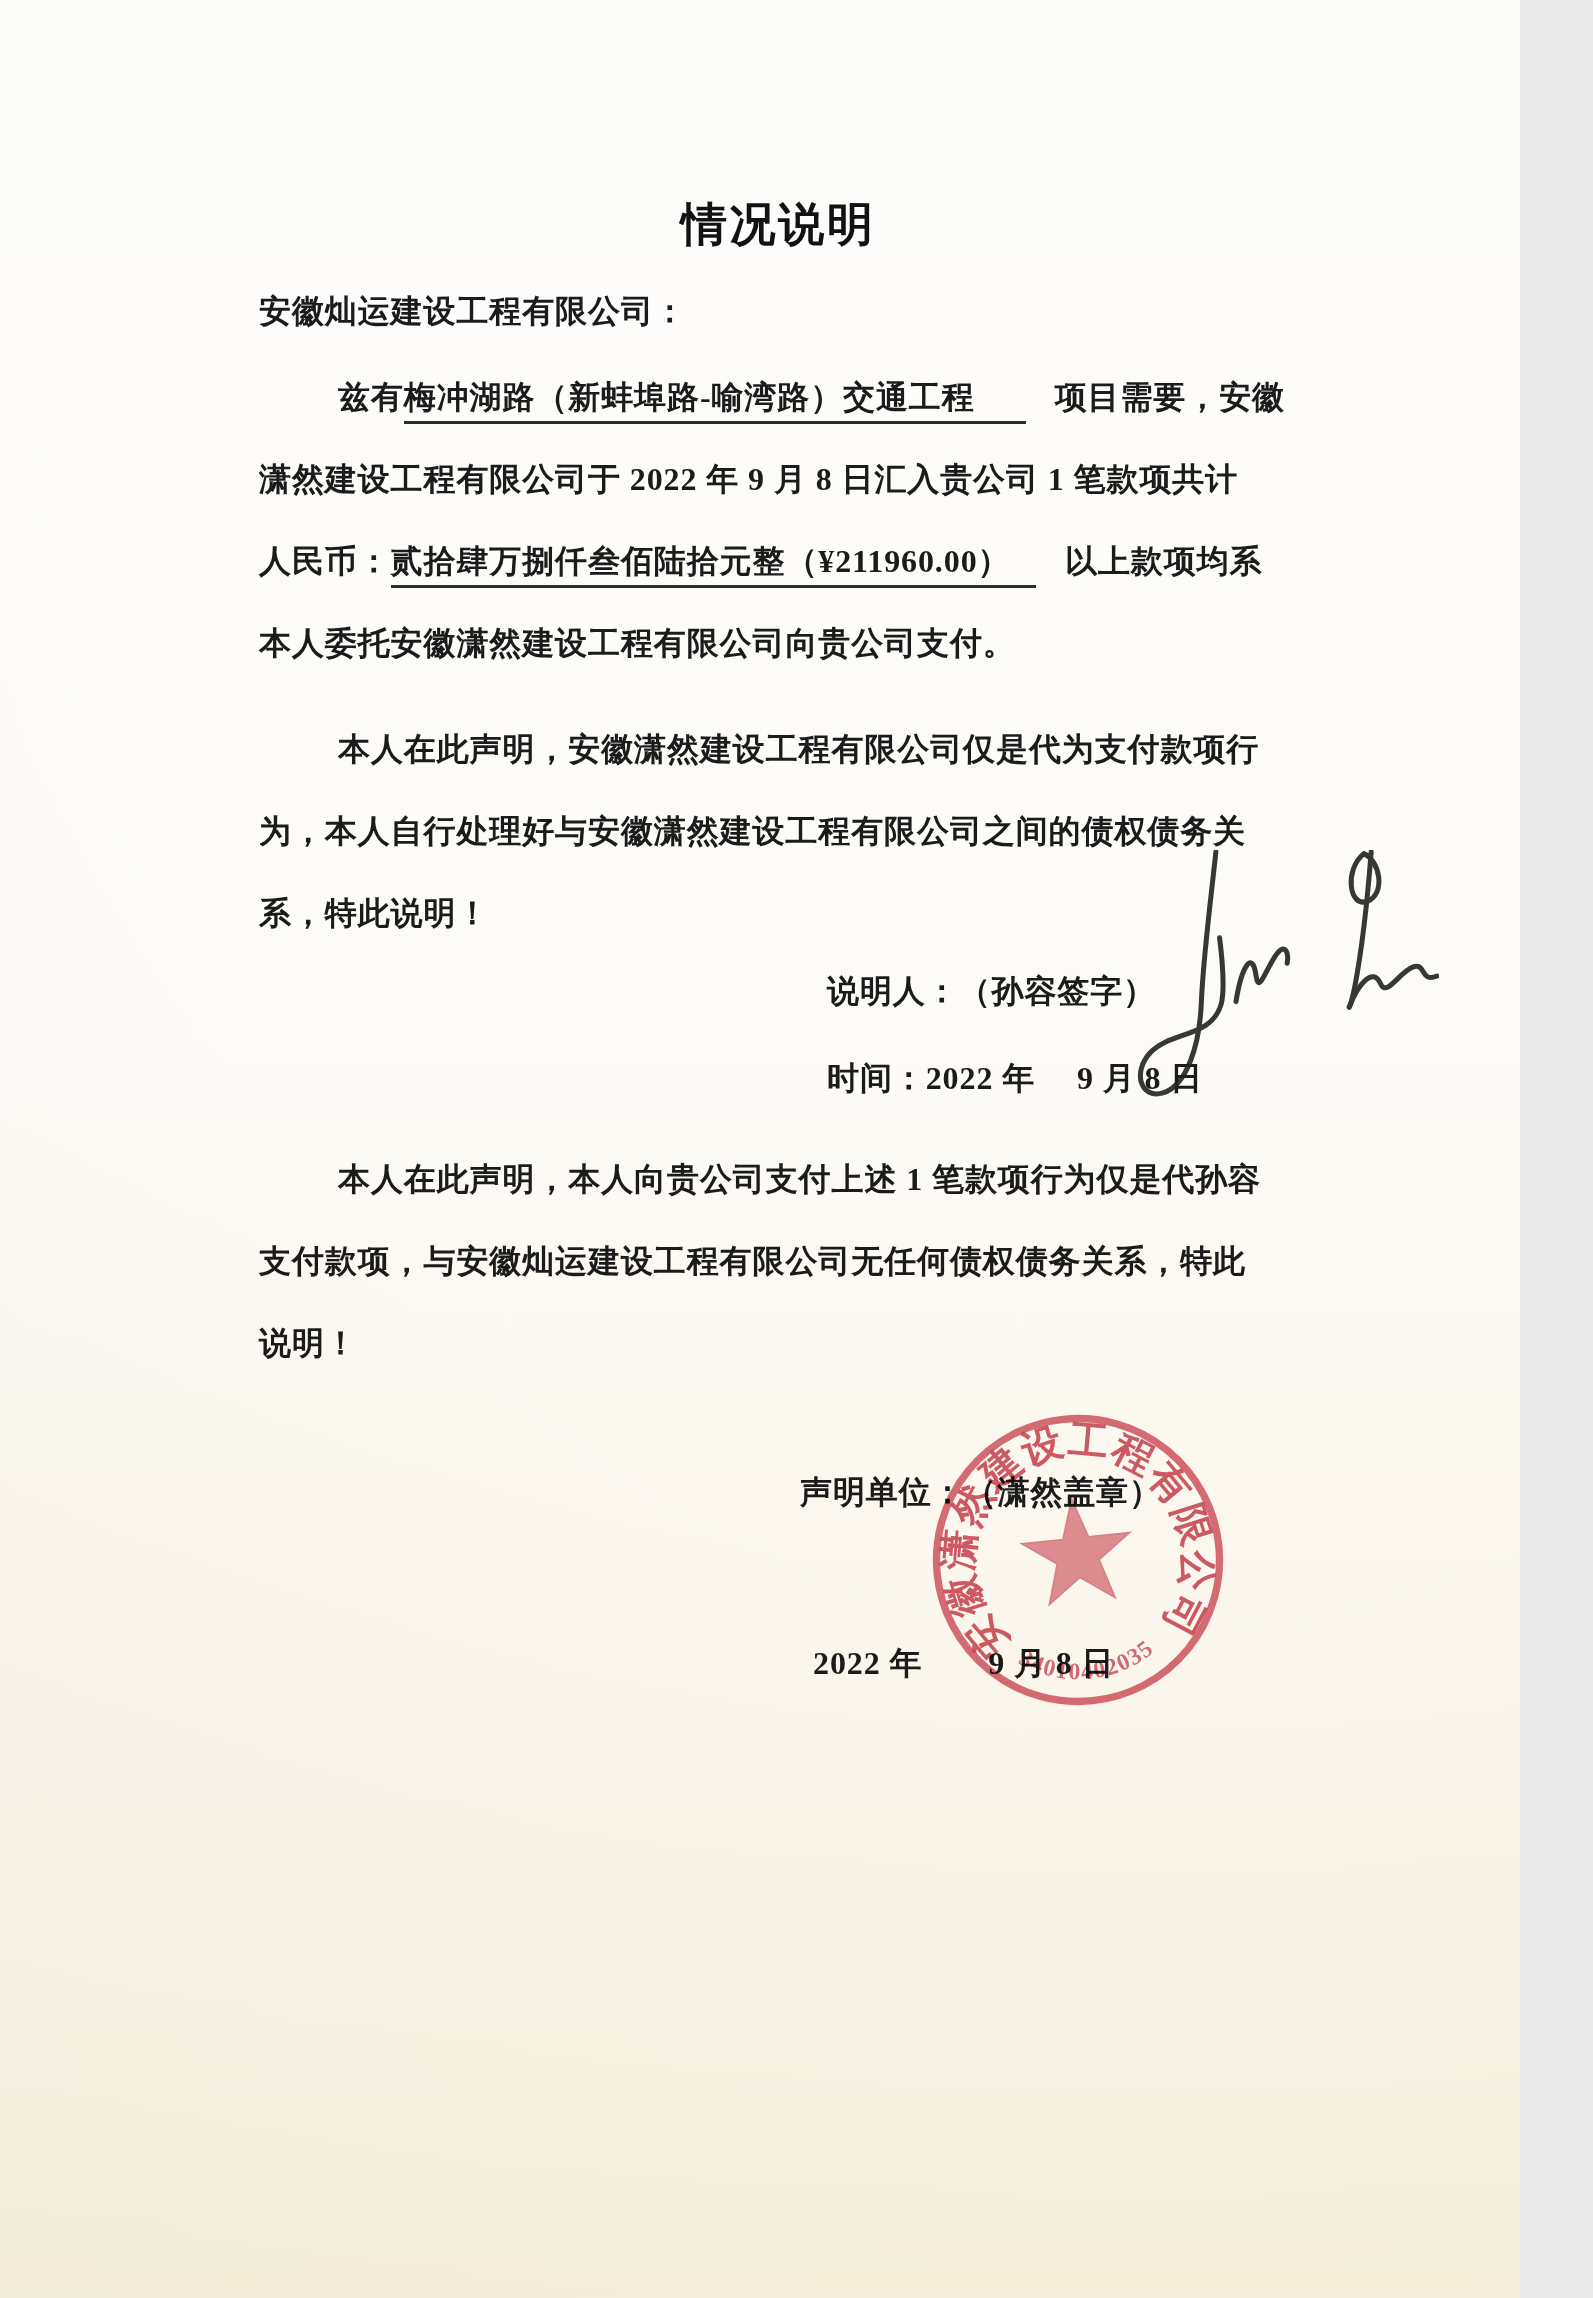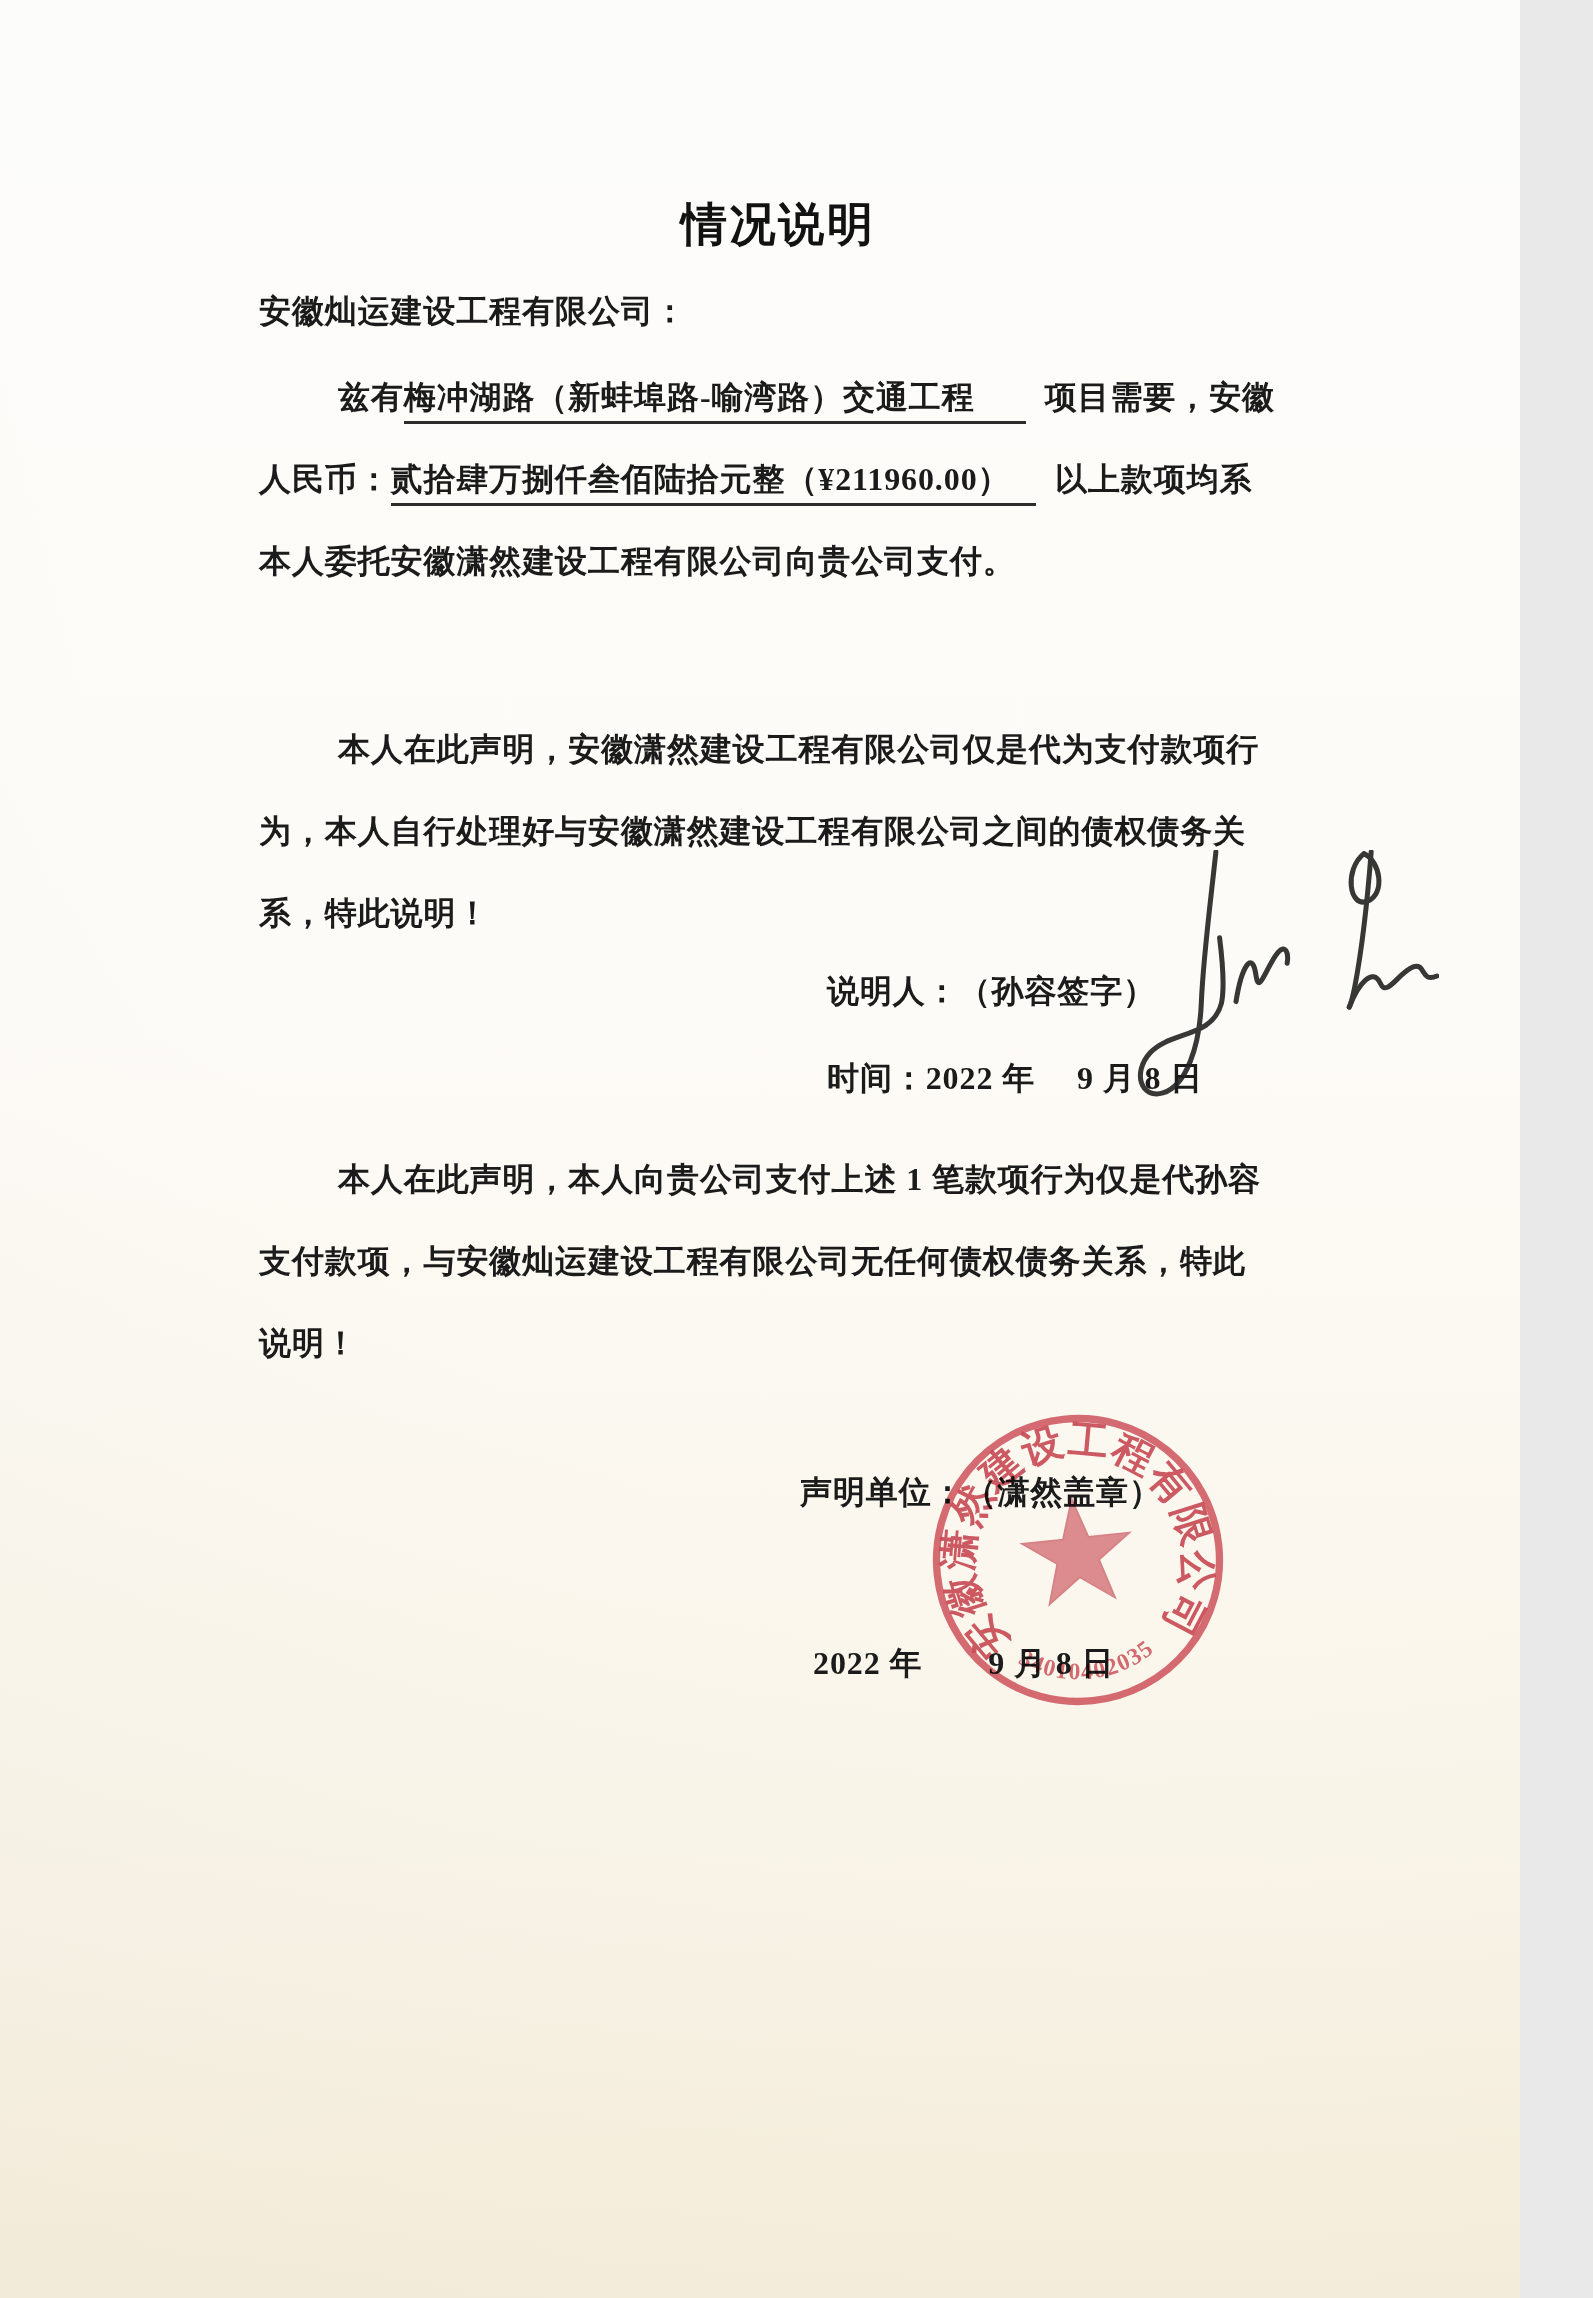--- a/index.html
+++ b/index.html
@@ -19,21 +19,21 @@
   .line{
     position:relative;height:82px;line-height:82px;white-space:nowrap;
     font-size:32px;font-weight:700;letter-spacing:0.9px;
   }
   .abs{position:absolute;left:259px;}
   .block{position:absolute;left:259px;width:1188px;}
   .indent{display:inline-block;width:79px;}
   .u{border-bottom:3.7px solid #2c2c2c;padding-bottom:5.5px;}
   .padlg{padding-right:51px;}
   .padsm{padding-right:25.6px;}
-  .gapl{margin-left:19px;}
+  .gapl{margin-left:29px;}
   .addressee{top:270px;}
   .para1{top:356px;}
   .para2{top:708px;}
   .sigline{top:950px;left:827px;}
   .timeline{top:1037px;left:827px;}
   .para3{top:1138px;}
   .unitline{top:1451px;left:800px;}
   .dateline{top:1622px;left:813px;}
   .signature{position:absolute;left:1128px;top:850px;width:311px;height:274px;}
   .seal{position:absolute;left:900px;top:1382px;width:356px;height:356px;mix-blend-mode:multiply;opacity:.93;}
@@ -43,20 +43,21 @@
 <body>
 
 <div class="page">
 
   <h1 class="title">情况说明</h1>
 
   <div class="line abs addressee">安徽灿运建设工程有限公司：</div>
 
   <div class="block para1">
     <div class="line"><span class="indent"></span><span>兹有</span><span class="u padlg">梅冲湖路（新蚌埠路-喻湾路）交通工程</span><span class="gapl">项目需要，安徽</span></div>
+    <div class="line">潇然建设工程有限公司于 2022 年 9 月 8 日汇入贵公司 1 笔款项共计</div>
     <div class="line"><span>人民币：</span><span class="u padsm">贰拾肆万捌仟叁佰陆拾元整（¥211960.00）</span><span class="gapl">以上款项均系</span></div>
     <div class="line">本人委托安徽潇然建设工程有限公司向贵公司支付。</div>
   </div>
 
   <div class="block para2">
     <div class="line"><span class="indent"></span><span>本人在此声明，安徽潇然建设工程有限公司仅是代为支付款项行</span></div>
     <div class="line">为，本人自行处理好与安徽潇然建设工程有限公司之间的债权债务关</div>
     <div class="line">系，特此说明！</div>
   </div>
 

